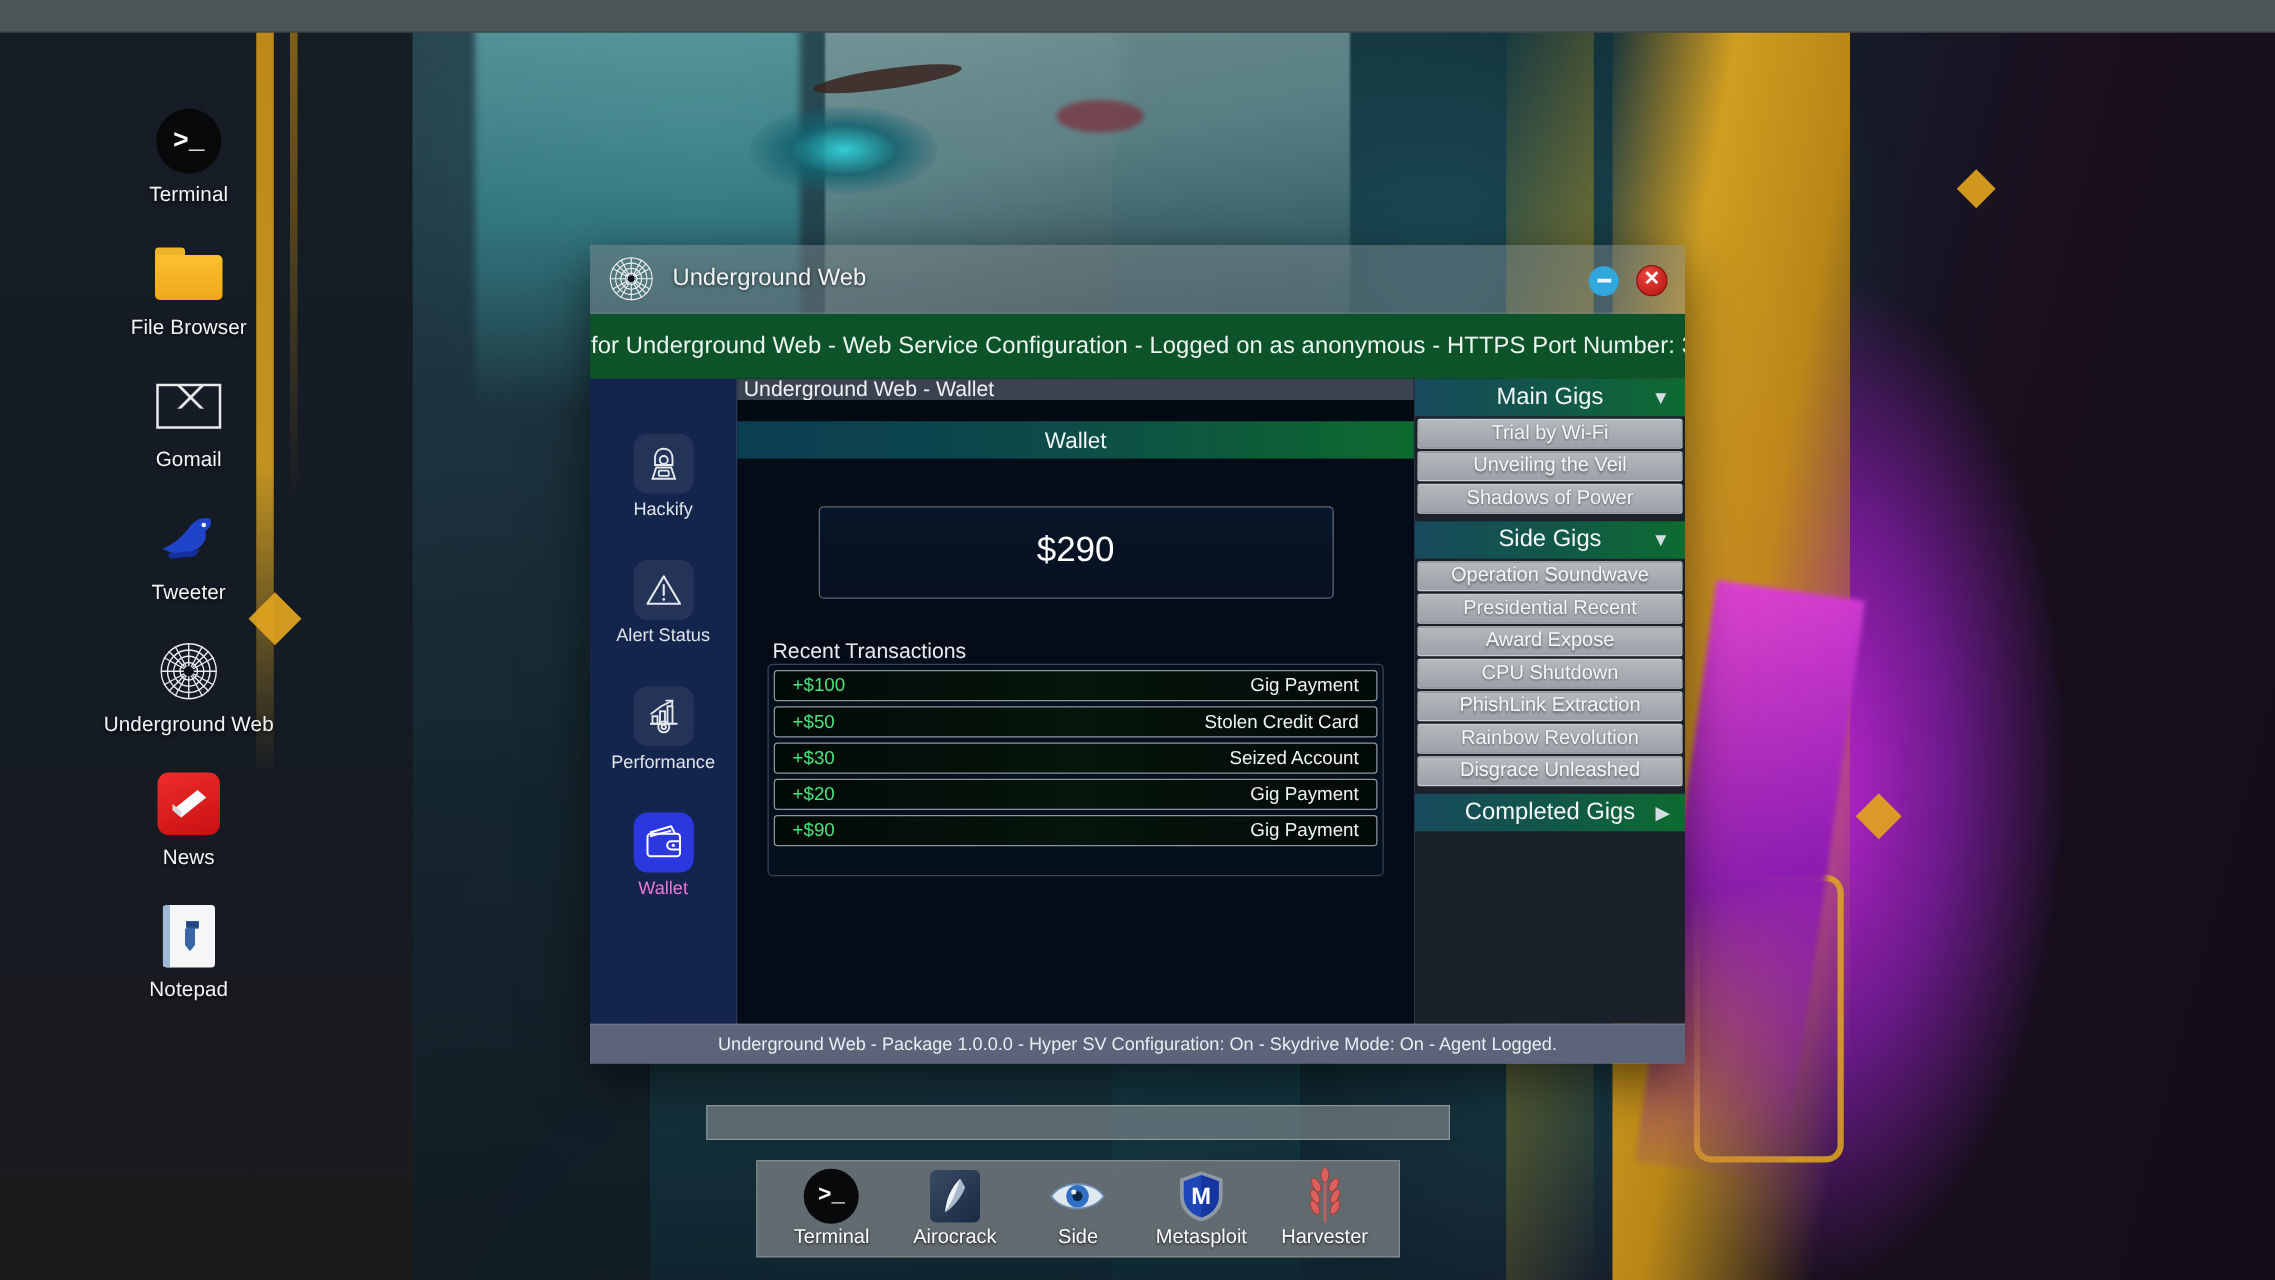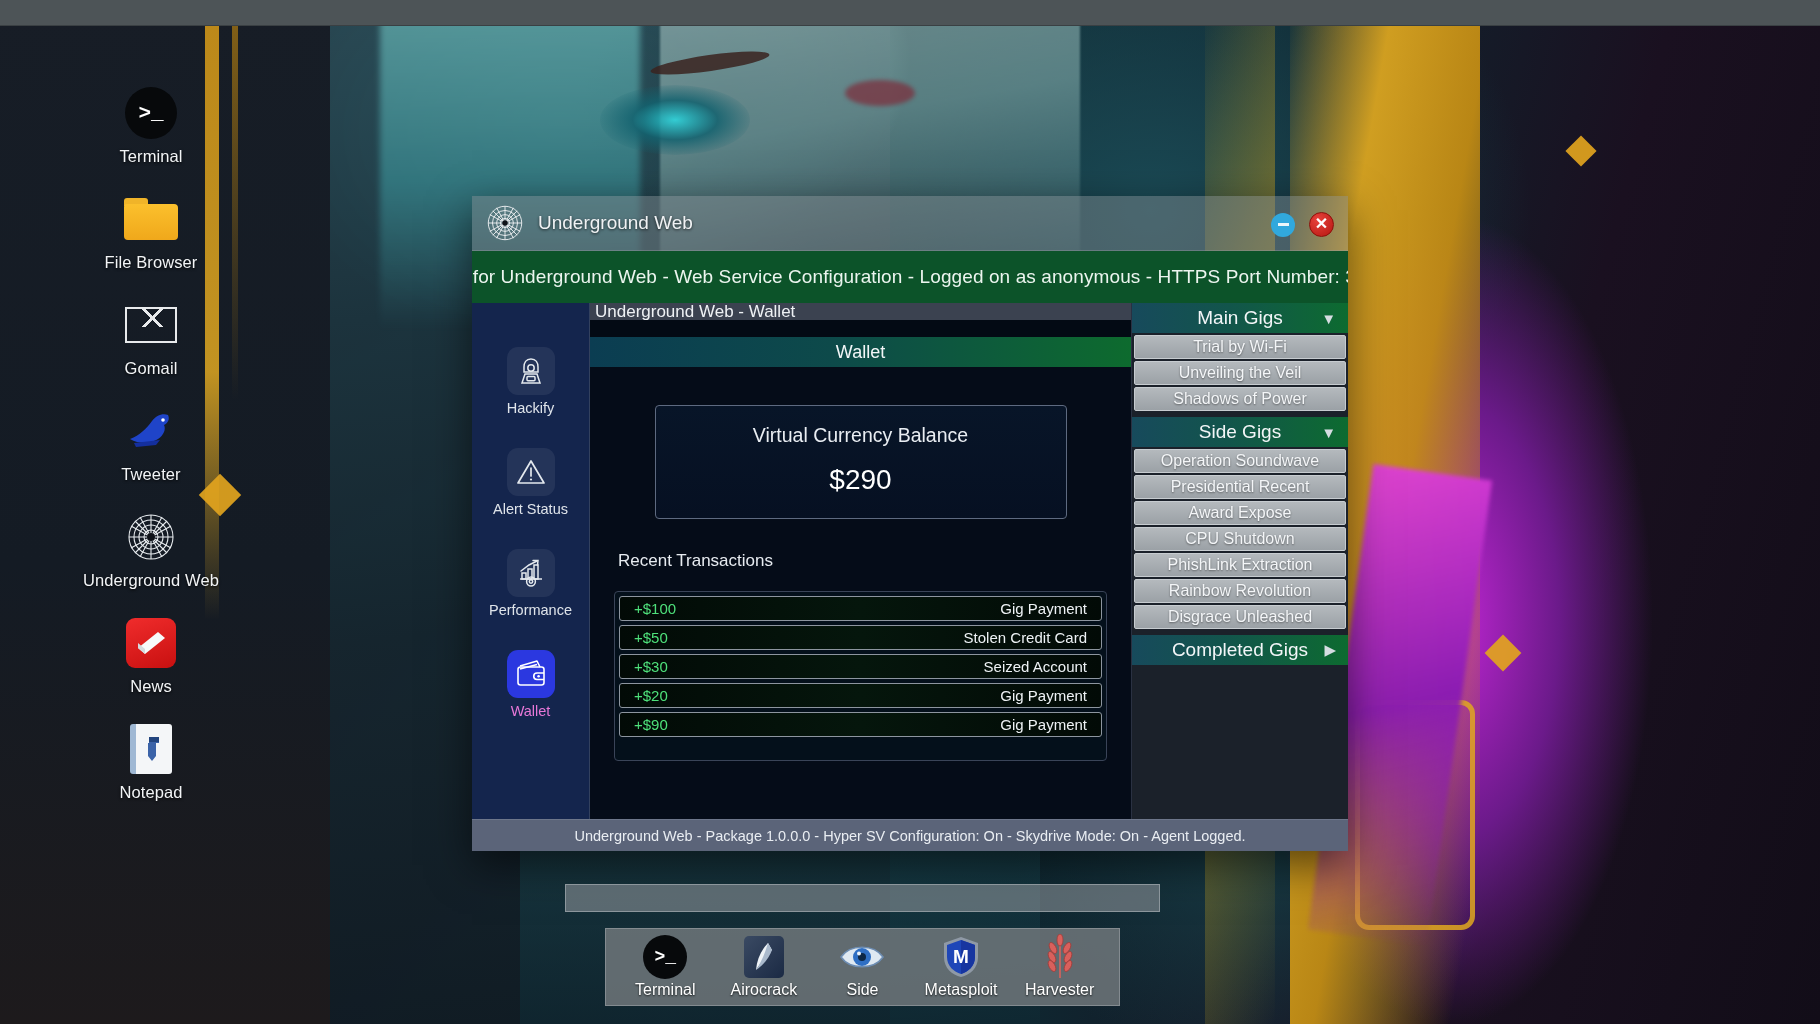--- a/index.html
+++ b/index.html
@@ -216,21 +216,21 @@
     background: linear-gradient(90deg, #0b3d52 0%, #0d4a4a 45%, #0d6b2e 100%);
     color: #f2f6f8; font-size: 18px;
   }
   #pane-inner { flex: 1; padding: 22px 24px 0 24px; background: #050c18; }
   #balance-card {
     width: 412px; margin: 16px auto 0; border: 1px solid #5e6a80; border-radius: 4px;
     background: linear-gradient(180deg,#081528,#061022); padding: 18px 0 22px; text-align: center;
   }
   #balance-card .blabel { color: #e9edf2; font-size: 19.5px; margin-bottom: 17px; }
   #balance-card .bvalue { color: #ffffff; font-size: 28px; }
-  #tx-title { color: #e7ebf0; font-size: 17px; margin: 32px 0 20px 4px; }
+  #tx-title { color: #e7ebf0; font-size: 17px; margin: 32px 0 0 4px; }
   #tx-box {
     border: 1px solid #3a4458; border-radius: 4px; background: #04101b;
     padding: 4px 4px; height: 170px;
   }
   .tx-row {
     display: flex; align-items: center; justify-content: space-between;
     height: 25px; margin-bottom: 4px; padding: 0 14px;
     background: linear-gradient(90deg,#020a06,#05160c 50%,#020a06);
     border: 1px solid #8d959f; border-radius: 3px;
   }
@@ -465,21 +465,20 @@
       </div>
     </div>
 
     <div id="main-pane">
       <div id="pane-title">Underground Web - Wallet</div>
       <div id="pane-gap"></div>
       <div id="section-head">Wallet</div>
 
       <div id="pane-inner">
         <div id="balance-card">
-          <div class="blabel">Virtual Currency Balance</div>
           <div class="bvalue">$290</div>
         </div>
 
         <div id="tx-title">Recent Transactions</div>
 
         <div id="tx-box">
           <div class="tx-row">
             <span class="tx-amt">+$100</span>
             <span class="tx-label">Gig Payment</span>
           </div>

